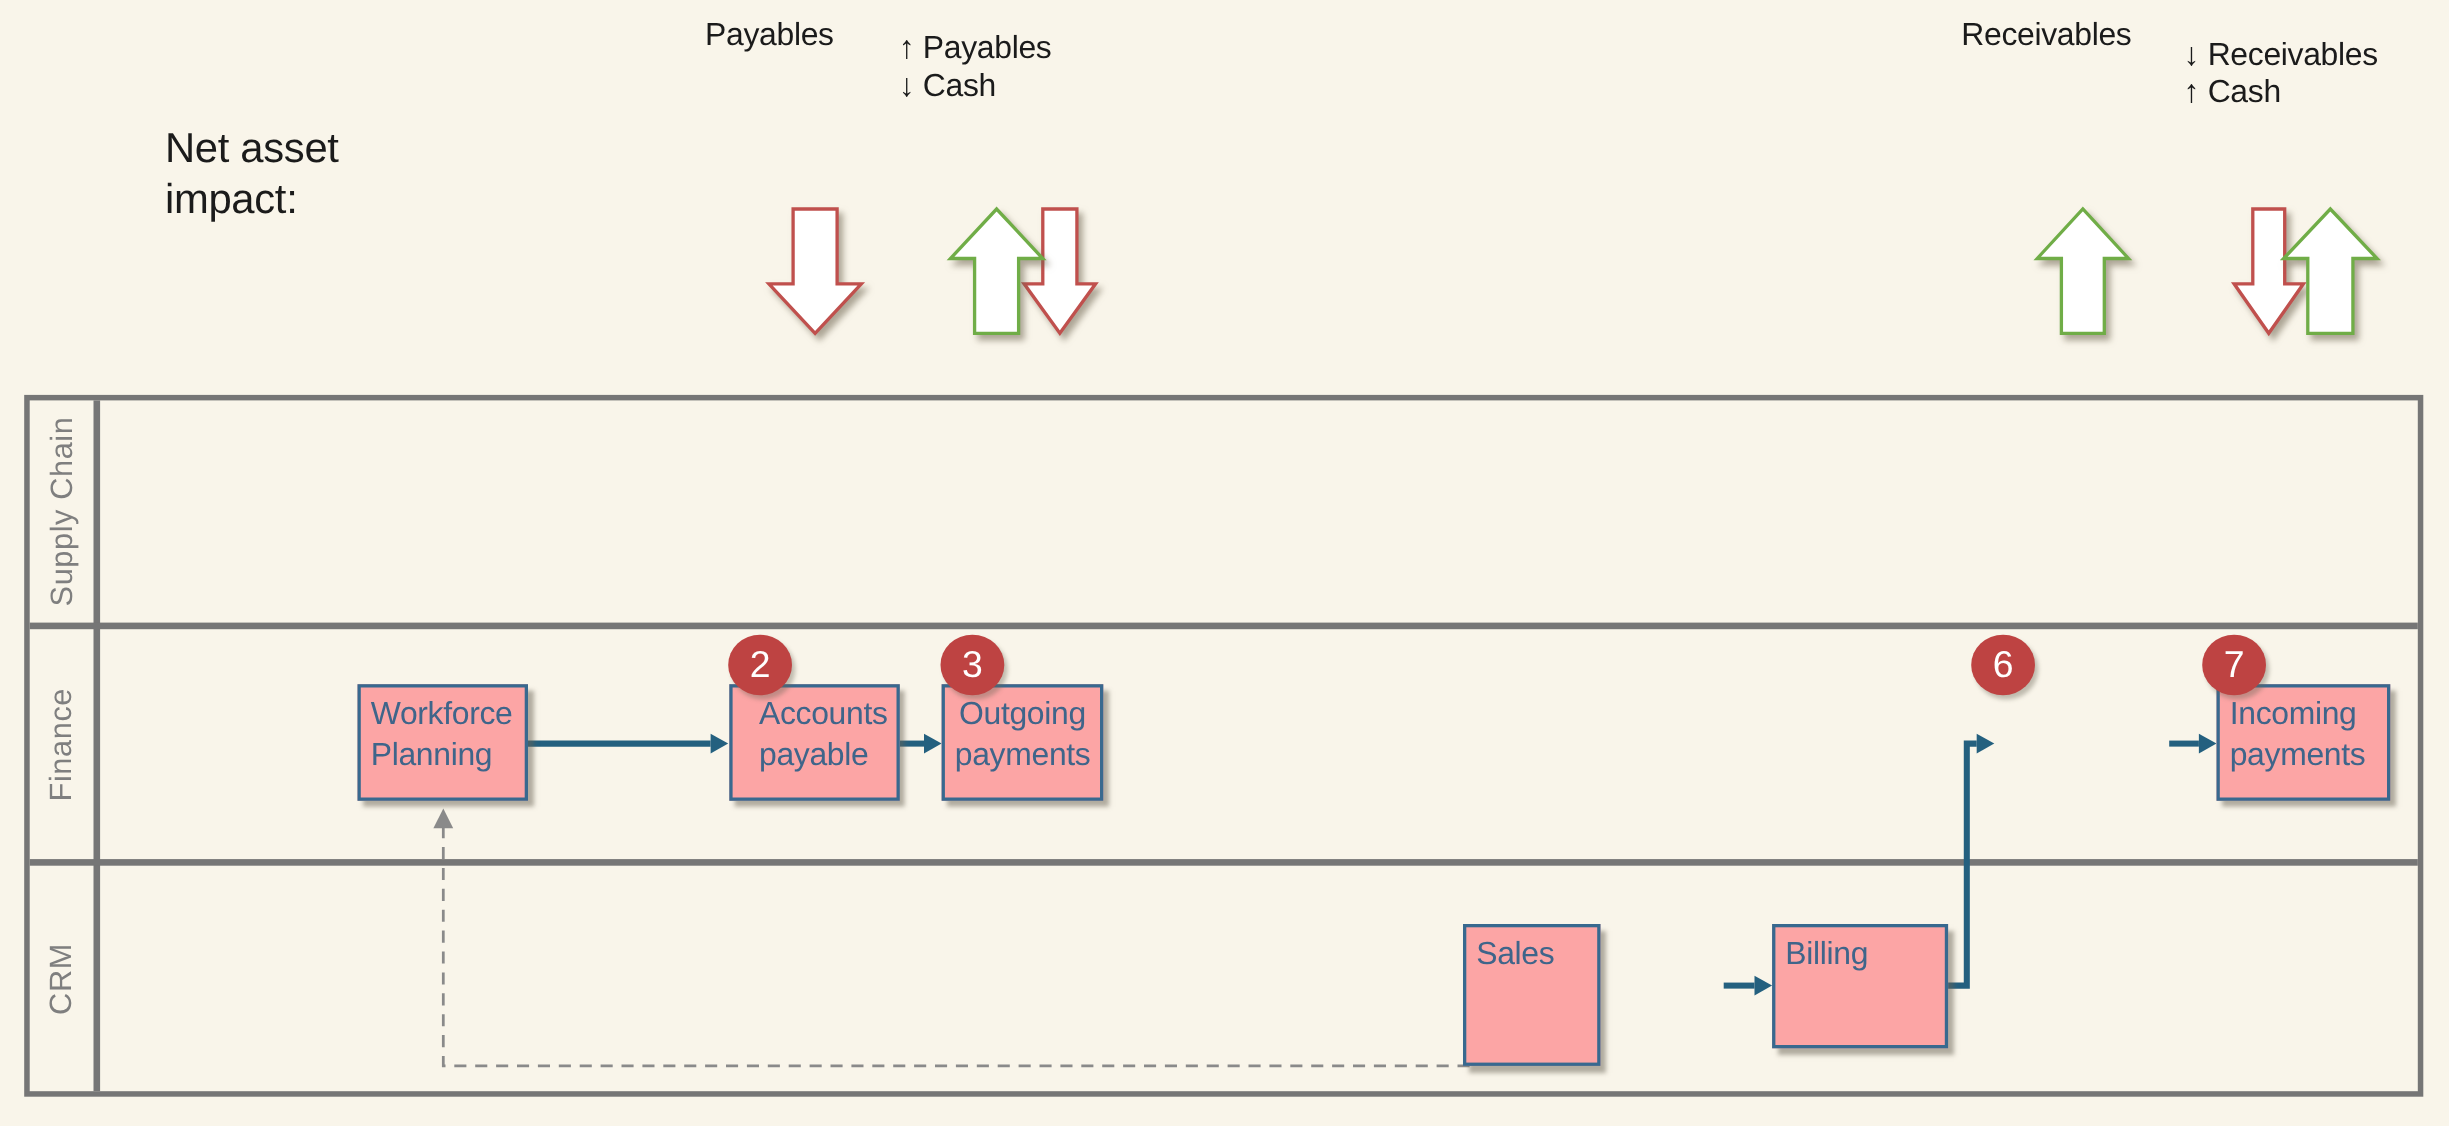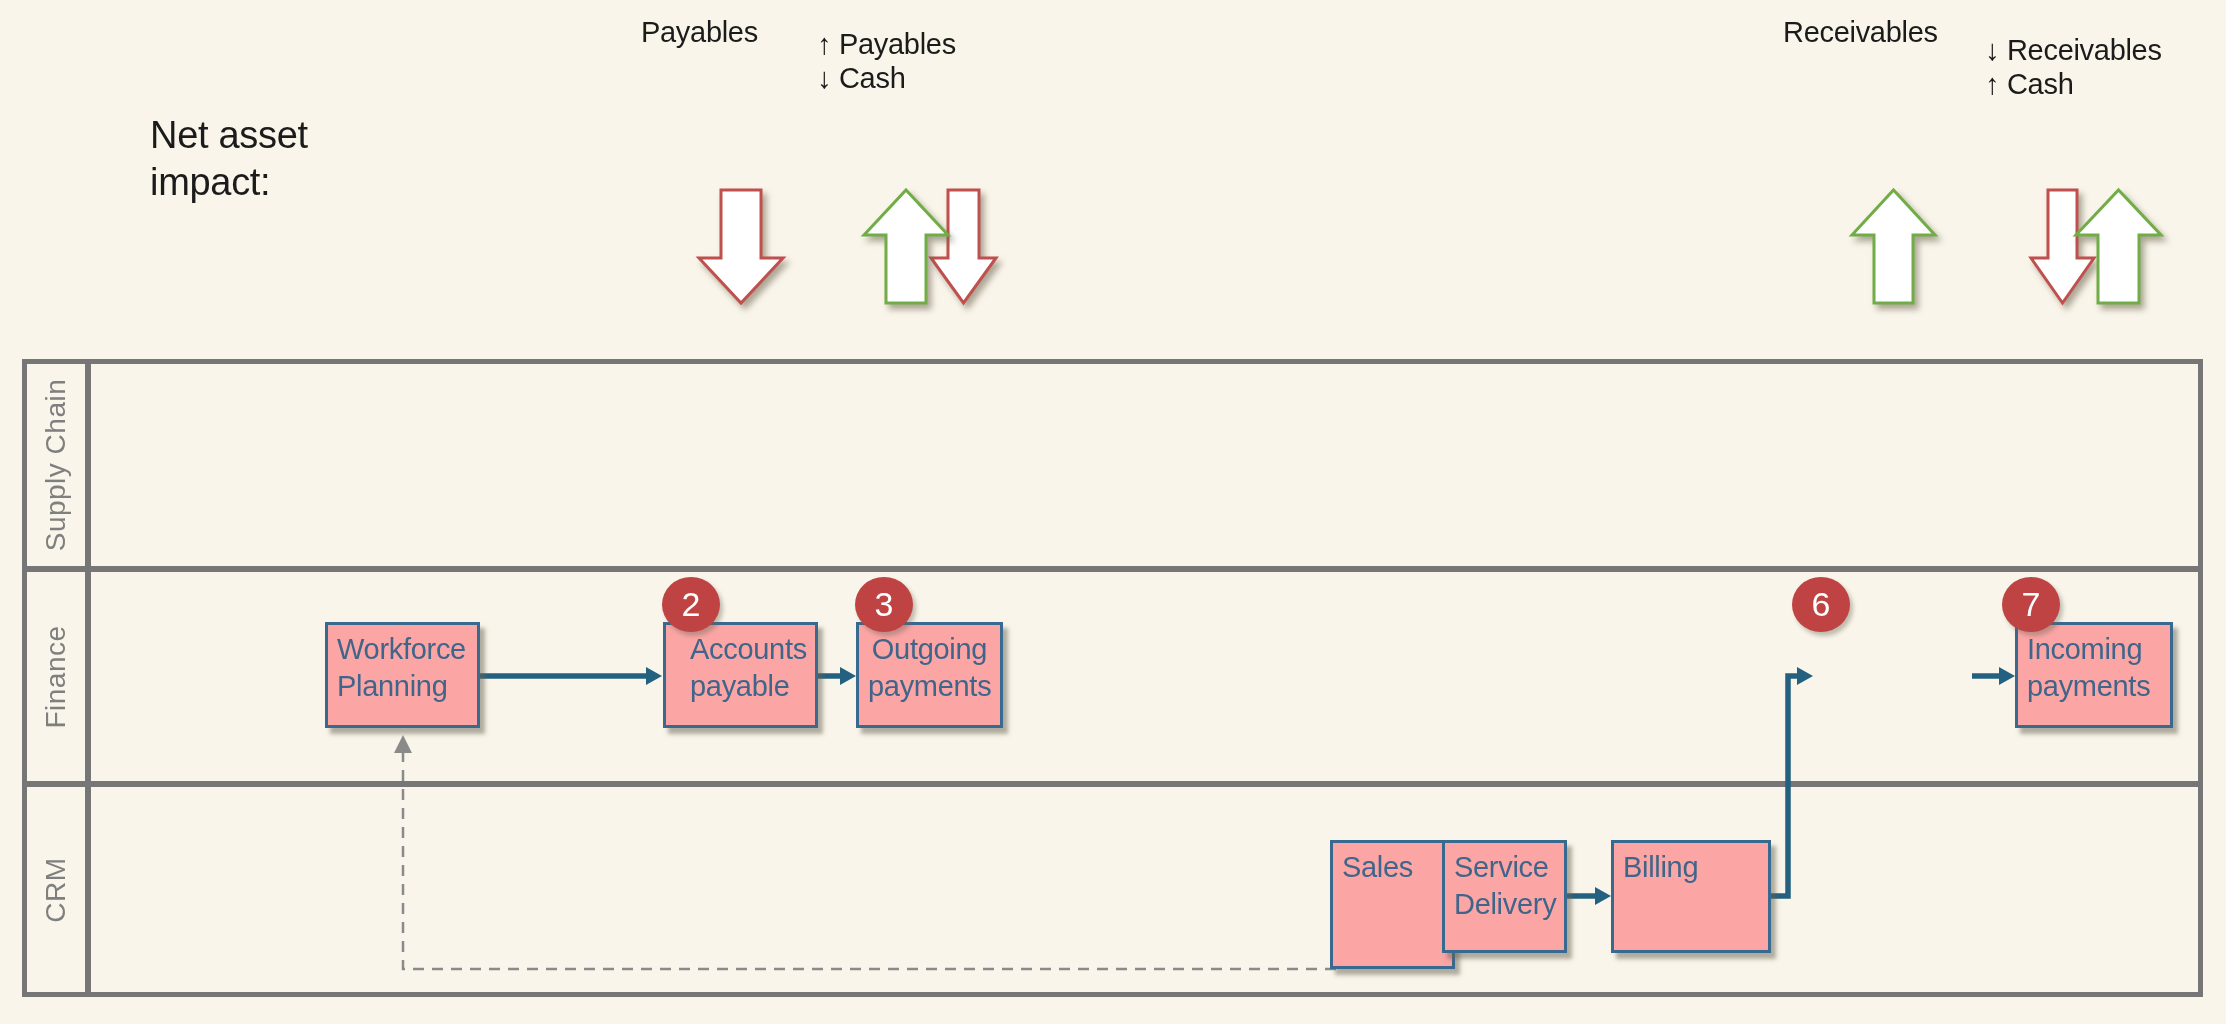--- a/index.html
+++ b/index.html
@@ -177,23 +177,20 @@
   </div>
   <div class="node" style="left:856px;top:622px;width:147px;height:106px;text-align:center;">
     <span>Outgoing payments</span>
   </div>
   <div class="node" style="left:2015px;top:622px;width:158px;height:106px;">
     <span>Incoming payments</span>
   </div>
   <div class="node" style="left:1330px;top:840px;width:125px;height:129px;">
     <span>Sales</span>
   </div>
-  <div class="node" style="left:1442px;top:840px;width:125px;height:113px;">
-    <span>Service Delivery</span>
-  </div>
   <div class="node" style="left:1611px;top:840px;width:160px;height:113px;">
     <span>Billing</span>
   </div>
 
   <div class="badge" style="left:662px;top:577px;">
     <span>2</span>
   </div>
   <div class="badge" style="left:855px;top:577px;">
     <span>3</span>
   </div>

